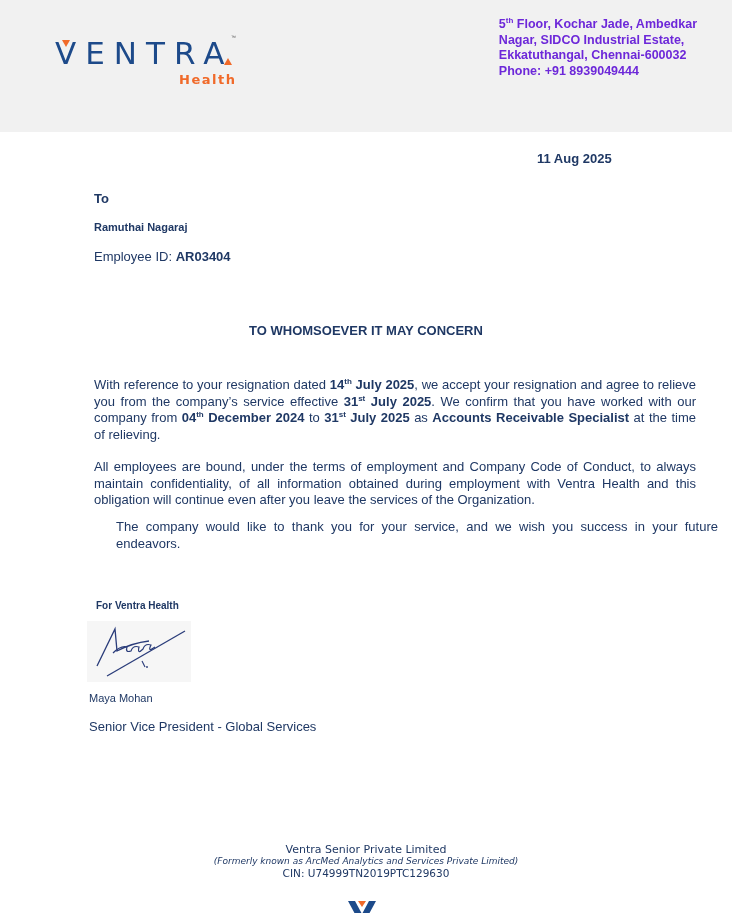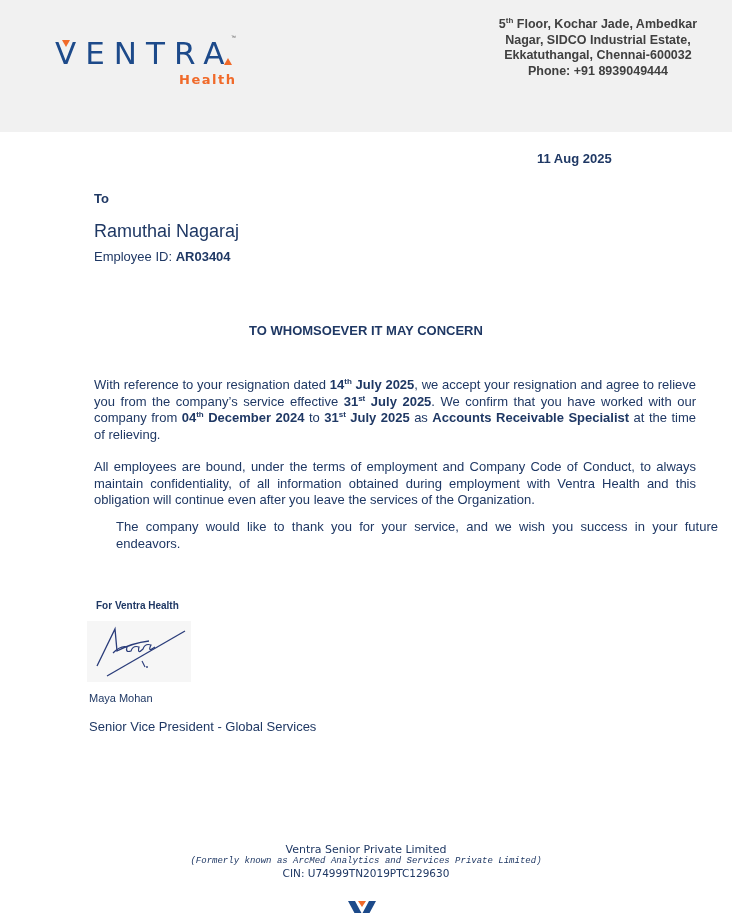--- a/index.html
+++ b/index.html
@@ -21,29 +21,29 @@
     border-left: 4px solid transparent; border-right: 4px solid transparent; border-top: 7px solid #f06a2a; }
   .logo-tri-a { position: absolute; left: 169px; top: 21px; width: 0; height: 0;
     border-left: 4px solid transparent; border-right: 4px solid transparent; border-bottom: 7px solid #f06a2a; }
   .logo-sub {
     position: absolute; left: 124px; top: 35px;
     font-family: "DejaVu Sans", sans-serif; font-size: 13px; letter-spacing: 1.5px;
     color: #f06a2a; font-weight: bold;
   }
 
   .address {
-    position: absolute; right: 35px; top: 17px; text-align: center;
-    font-size: 12.5px; font-weight: bold; line-height: 15.5px; color: #404040;
+    position: absolute; right: 35px; top: 17px; text-align: left;
+    font-size: 12.5px; font-weight: bold; line-height: 15.5px; color: #6d28d9;
   }
   .address sup { font-size: 8px; line-height: 0; }
 
   .date { position: absolute; left: 537px; top: 151px; font-size: 13px; font-weight: bold; color: #1f3864; }
 
   .to { position: absolute; left: 94px; top: 191px; font-size: 13px; font-weight: bold; }
-  .recipient { position: absolute; left: 94px; top: 221px; font-size: 18px; font-weight: normal; }
+  .recipient { position: absolute; left: 94px; top: 221px; font-size: 11px; font-weight: bold; }
   .empid { position: absolute; left: 94px; top: 249px; font-size: 13px; }
   .empid b { font-weight: bold; }
 
   .subject { position: absolute; left: 0; width: 732px; top: 323px; text-align: center;
     font-size: 13px; font-weight: bold; }
 
   .para { position: absolute; left: 94px; width: 602px; font-size: 13px; line-height: 16.5px;
     text-align: justify; color: #1f3864; }
   .para b { font-weight: bold; }
   .para sup { font-size: 8px; line-height: 0; }
@@ -52,21 +52,21 @@
   .p3 { top: 519px; margin-left: 22px; }
 
   .for-company { position: absolute; left: 96px; top: 600px; font-size: 10px; font-weight: bold; }
   .signature { position: absolute; left: 87px; top: 621px; width: 104px; height: 61px; background: #f6f6f6; }
   .sign-name { position: absolute; left: 89px; top: 692px; font-size: 11px; }
   .sign-title { position: absolute; left: 89px; top: 719px; font-size: 13px; }
 
   .footer { position: absolute; left: 0; width: 732px; top: 843px; text-align: center;
     font-family: "DejaVu Sans", sans-serif; color: #1f3864; }
   .f1 { font-size: 11px; line-height: 13px; }
-  .f2 { font-size: 9px; line-height: 11px; font-style: italic; font-family: Liberation Mono, monospace; }
+  .f2 { font-size: 9px; line-height: 11px; font-style: italic; }
   .f3 { font-size: 10.5px; line-height: 13px; }
   .footer-logo { position: absolute; left: 348px; top: 900px; width: 28px; height: 13px; }
 </style>
 </head>
 <body>
 
 <div class="header">
   <div class="logo">
     <span class="logo-word">VENTRA</span>
     <span class="logo-tri-v"></span>

